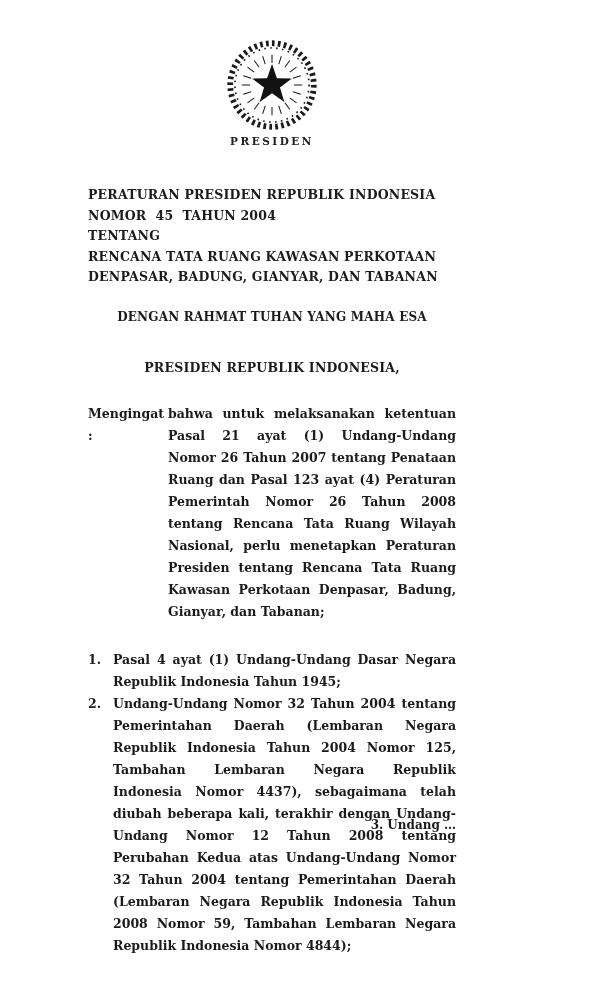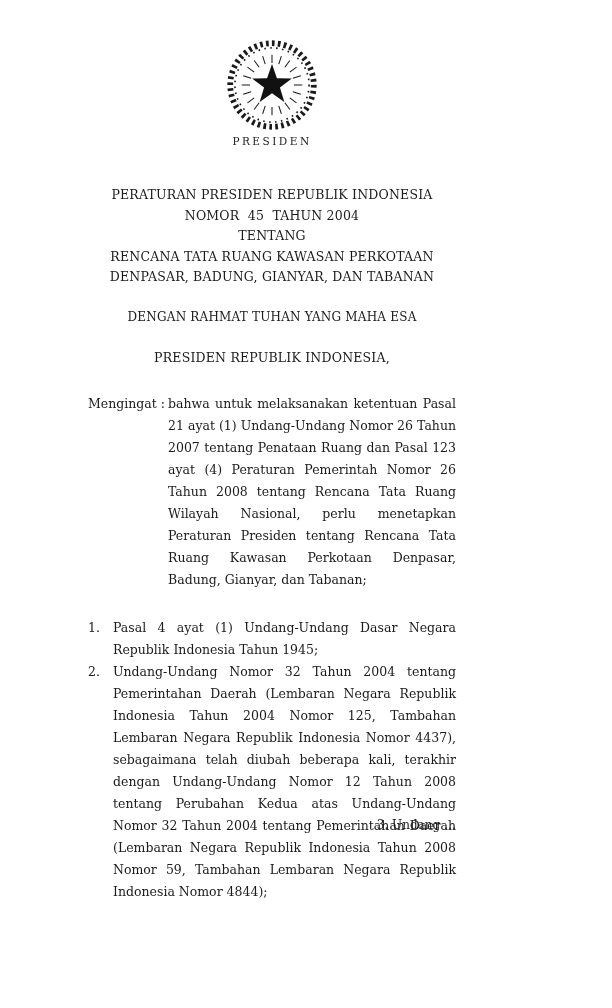--- a/index.html
+++ b/index.html
@@ -8,45 +8,45 @@
     width:612px; height:1008px;
     font-family:"DejaVu Serif", "Liberation Serif", serif;
     color:#1b1b1b;
     overflow:hidden;
   }
   .page {
     width:544px; height:1008px;
     padding:38px 88px 0 88px;
     position:relative;
     background:#ffffff;
+    font-weight:bold;
   }
   .seal { text-align:center; }
   .seal svg { display:block; margin:0 auto; }
   .seal-line1 {
     font-size:10.5px; letter-spacing:2.5px;
     margin-top:3px; color:#222;
   }
   .seal-line2 {
     font-size:10.5px; letter-spacing:1.8px;
     margin-top:1px; color:#222;
   }
   .title-block {
-    text-align:center;
     margin-top:38px;
     font-size:12.5px;
     line-height:20.5px;
     letter-spacing:0.2px;
   }
   .title-line { white-space:pre-wrap; }
   .invocation {
     text-align:center; margin-top:22px;
     font-size:12px; letter-spacing:0.2px;
   }
   .authority {
-    text-align:center; margin-top:26px;
+    text-align:center; margin-top:36px;
     font-size:12.5px; letter-spacing:0.2px;
   }
   .clause {
     display:flex;
     font-size:12.5px;
     line-height:22px;
   }
   .clause-menimbang { margin-top:28px; }
   .clause-mengingat { margin-top:26px; }
   .clause-label { width:80px; flex:0 0 80px; }

